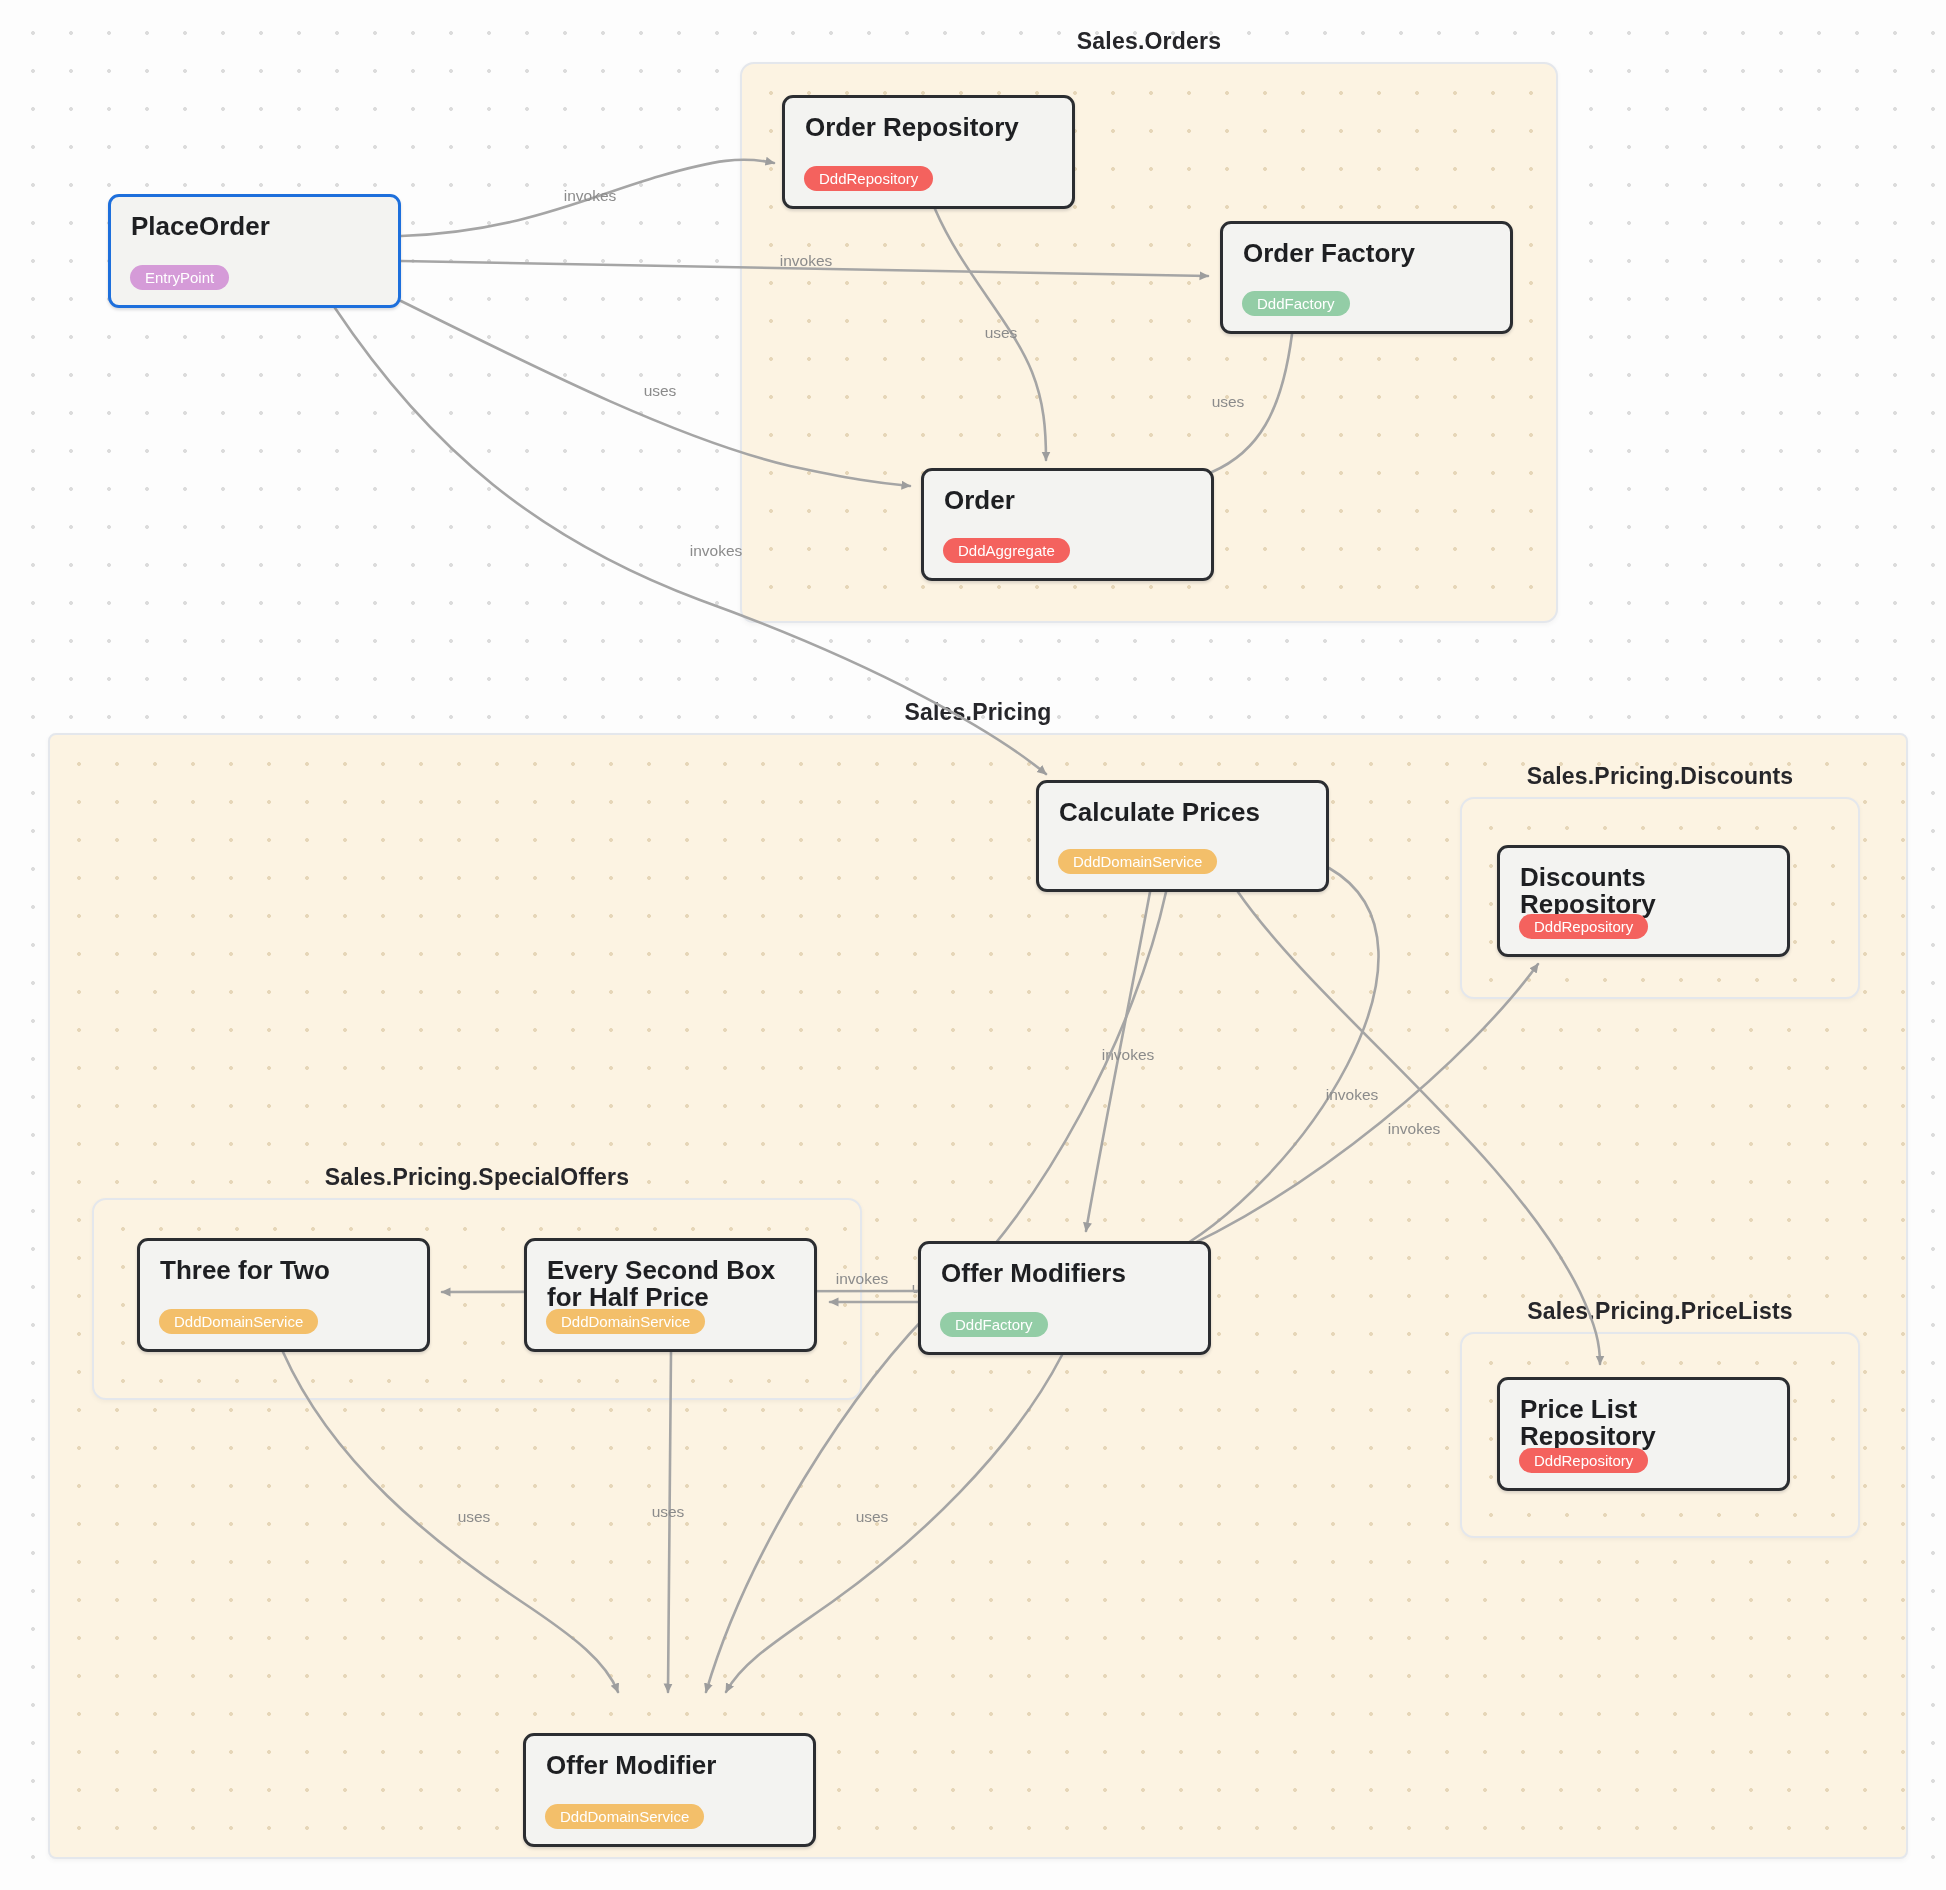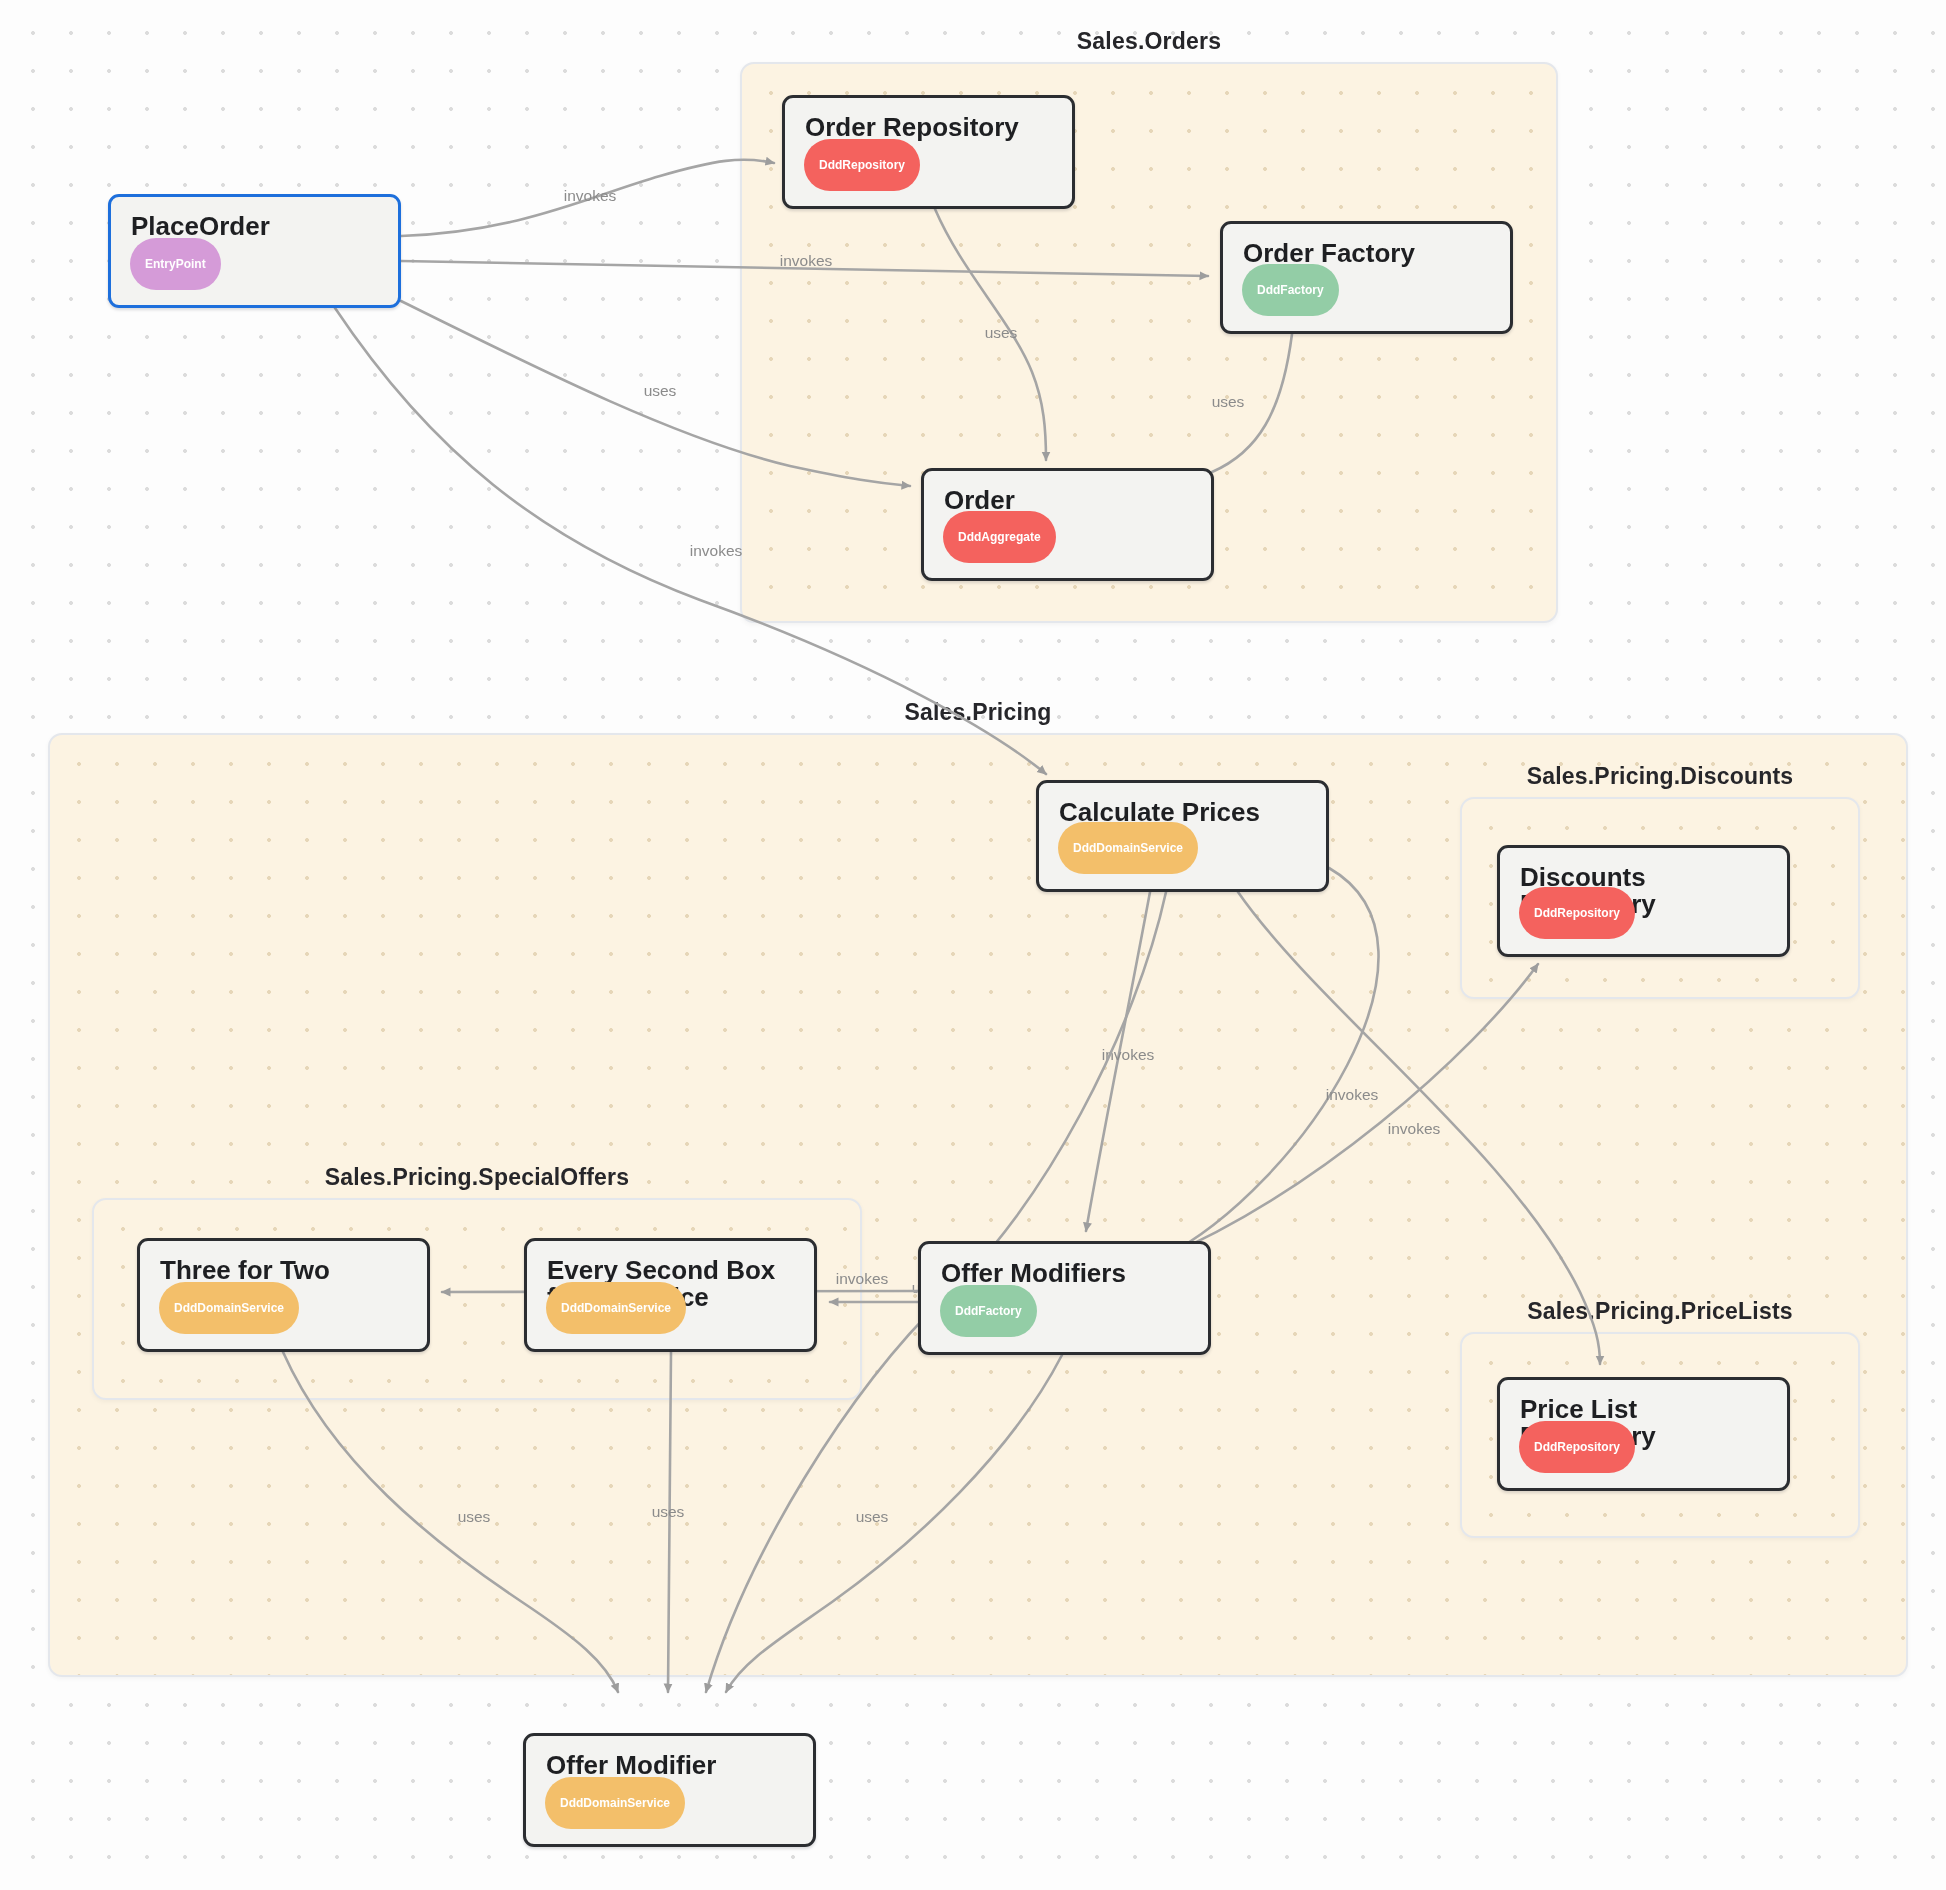--- a/index.html
+++ b/index.html
@@ -33,38 +33,38 @@
     box-shadow:0 2px 3px rgba(60,60,70,0.18);
     pointer-events:auto;cursor:pointer;
   }
   .node-entry{border-color:#1d6fdc;}
   .node-title{
     position:absolute;left:20px;top:16px;right:14px;
     font-size:26px;line-height:27px;font-weight:bold;color:#1e1f22;
   }
   .badge{
     position:absolute;left:19px;bottom:15px;
-    padding:19px 15px;border-radius:999px;
-    font-size:12px;color:#ffffff;white-space:nowrap;font-weight:bold;
+    padding:4px 15px;border-radius:999px;
+    font-size:15px;color:#ffffff;white-space:nowrap;
   }
   .edge-path{fill:none;stroke:#a5a5a5;stroke-width:2.6px;stroke-linecap:round;}
   .edge-label{
     font-family:"Liberation Sans", sans-serif;font-size:15.5px;fill:#8b8b8b;
     text-anchor:middle;
   }
 </style>
 </head>
 <body>
 
 <div id="canvas">
   <div id="groups-layer" class="layer">
       <div class="group" style="left: 740px; top: 62px; width: 818px; height: 561px;">
         <div class="group-label">Sales.Orders</div>
       </div>
-      <div class="group" style="left: 48px; top: 733px; width: 1860px; height: 944px;">
+      <div class="group" style="left: 48px; top: 733px; width: 1860px; height: 1126px; border-radius: 8px;">
         <div class="group-label">Sales.Pricing</div>
       </div>
       <div class="group" style="left: 1460px; top: 797px; width: 400px; height: 202px;">
         <div class="group-label">Sales.Pricing.Discounts</div>
       </div>
       <div class="group" style="left: 92px; top: 1198px; width: 770px; height: 202px;">
         <div class="group-label">Sales.Pricing.SpecialOffers</div>
       </div>
       <div class="group" style="left: 1460px; top: 1332px; width: 400px; height: 206px;">
         <div class="group-label">Sales.Pricing.PriceLists</div>

